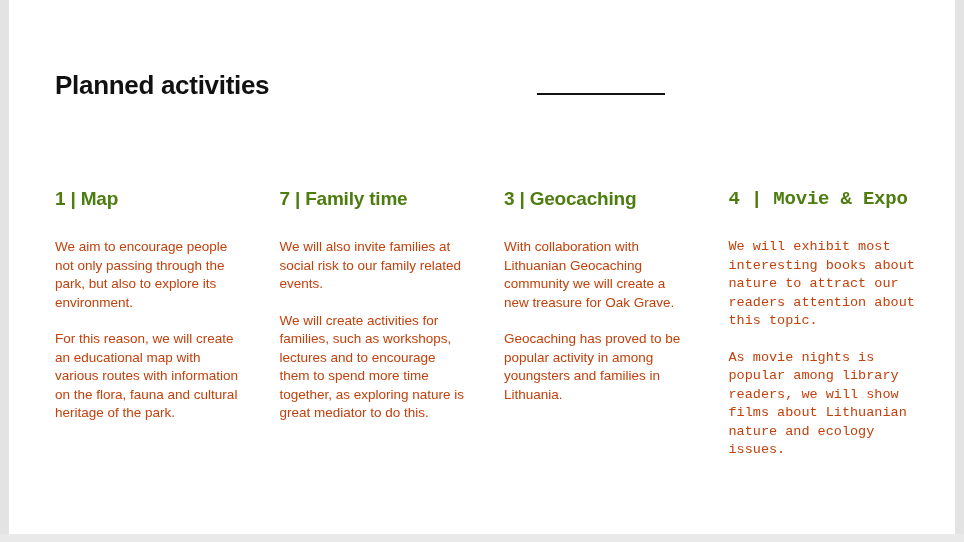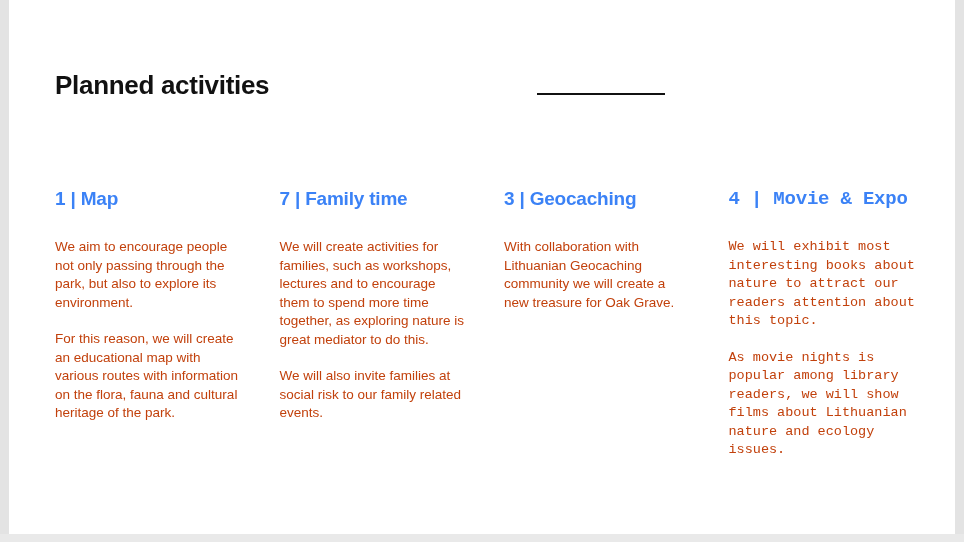--- a/index.html
+++ b/index.html
@@ -81,21 +81,21 @@
     margin-right: 38px;
     box-sizing: border-box;
   }
   .col:last-child {
     margin-right: 0;
     font-family: Liberation Mono, monospace;
   }
   .col-heading {
     font-size: 19px;
     font-weight: bold;
-    color: #3b82f6;
+    color: #4d7c0f;
     margin: 0 0 28px 0;
     letter-spacing: -0.2px;
     white-space: nowrap;
   }
   .col-para {
     font-size: 13.5px;
     line-height: 18.5px;
     color: #c2410c;
     margin: 0 0 18px 0;
   }
@@ -118,27 +118,28 @@
   <div class="columns">
 
     <div class="col">
       <div class="col-heading">1 | Map</div>
       <p class="col-para">We aim to encourage people not only passing through the park, but also to explore its environment.</p>
       <p class="col-para">For this reason, we will create an educational map with various routes with information on the flora, fauna and cultural heritage of the park.</p>
     </div>
 
     <div class="col">
       <div class="col-heading">7 | Family time</div>
+      <p class="col-para">We will also invite families at social risk to our family related events.</p>
       <p class="col-para">We will create activities for families, such as workshops, lectures and to encourage them to spend more time together, as exploring nature is great mediator to do this.</p>
-      <p class="col-para">We will also invite families at social risk to our family related events.</p>
     </div>
 
     <div class="col">
       <div class="col-heading">3 | Geocaching</div>
       <p class="col-para">With collaboration with Lithuanian Geocaching community we will create a new treasure for Oak Grave.</p>
+      <p class="col-para">Geocaching has proved to be popular activity in among youngsters and families in Lithuania.</p>
     </div>
 
     <div class="col">
       <div class="col-heading">4 | Movie &amp; Expo</div>
       <p class="col-para">We will exhibit most interesting books about nature to attract our readers attention about this topic.</p>
       <p class="col-para">As movie nights is popular among library readers, we will show films about Lithuanian nature and ecology issues.</p>
     </div>
 
   </div>
 </div>

